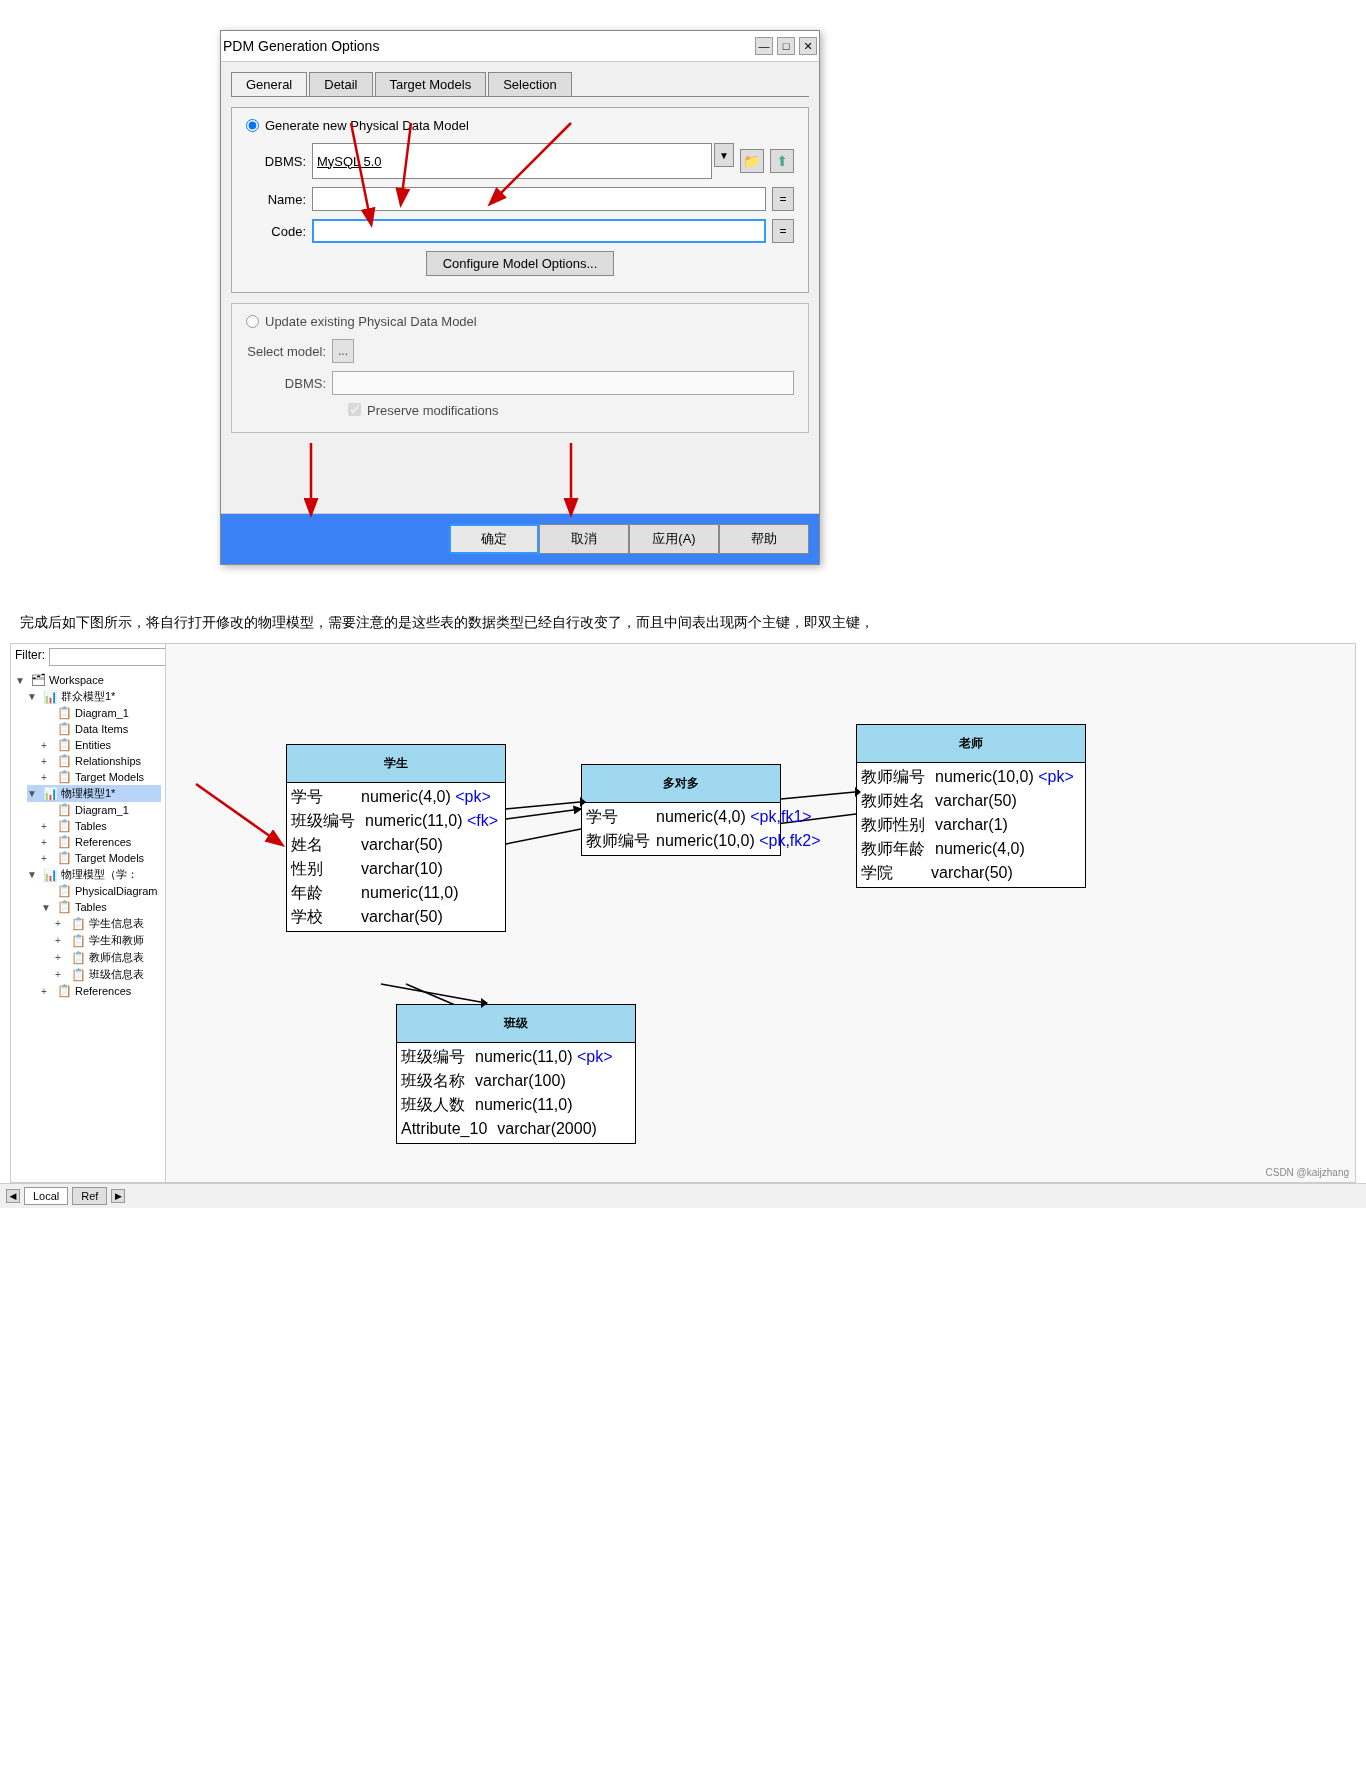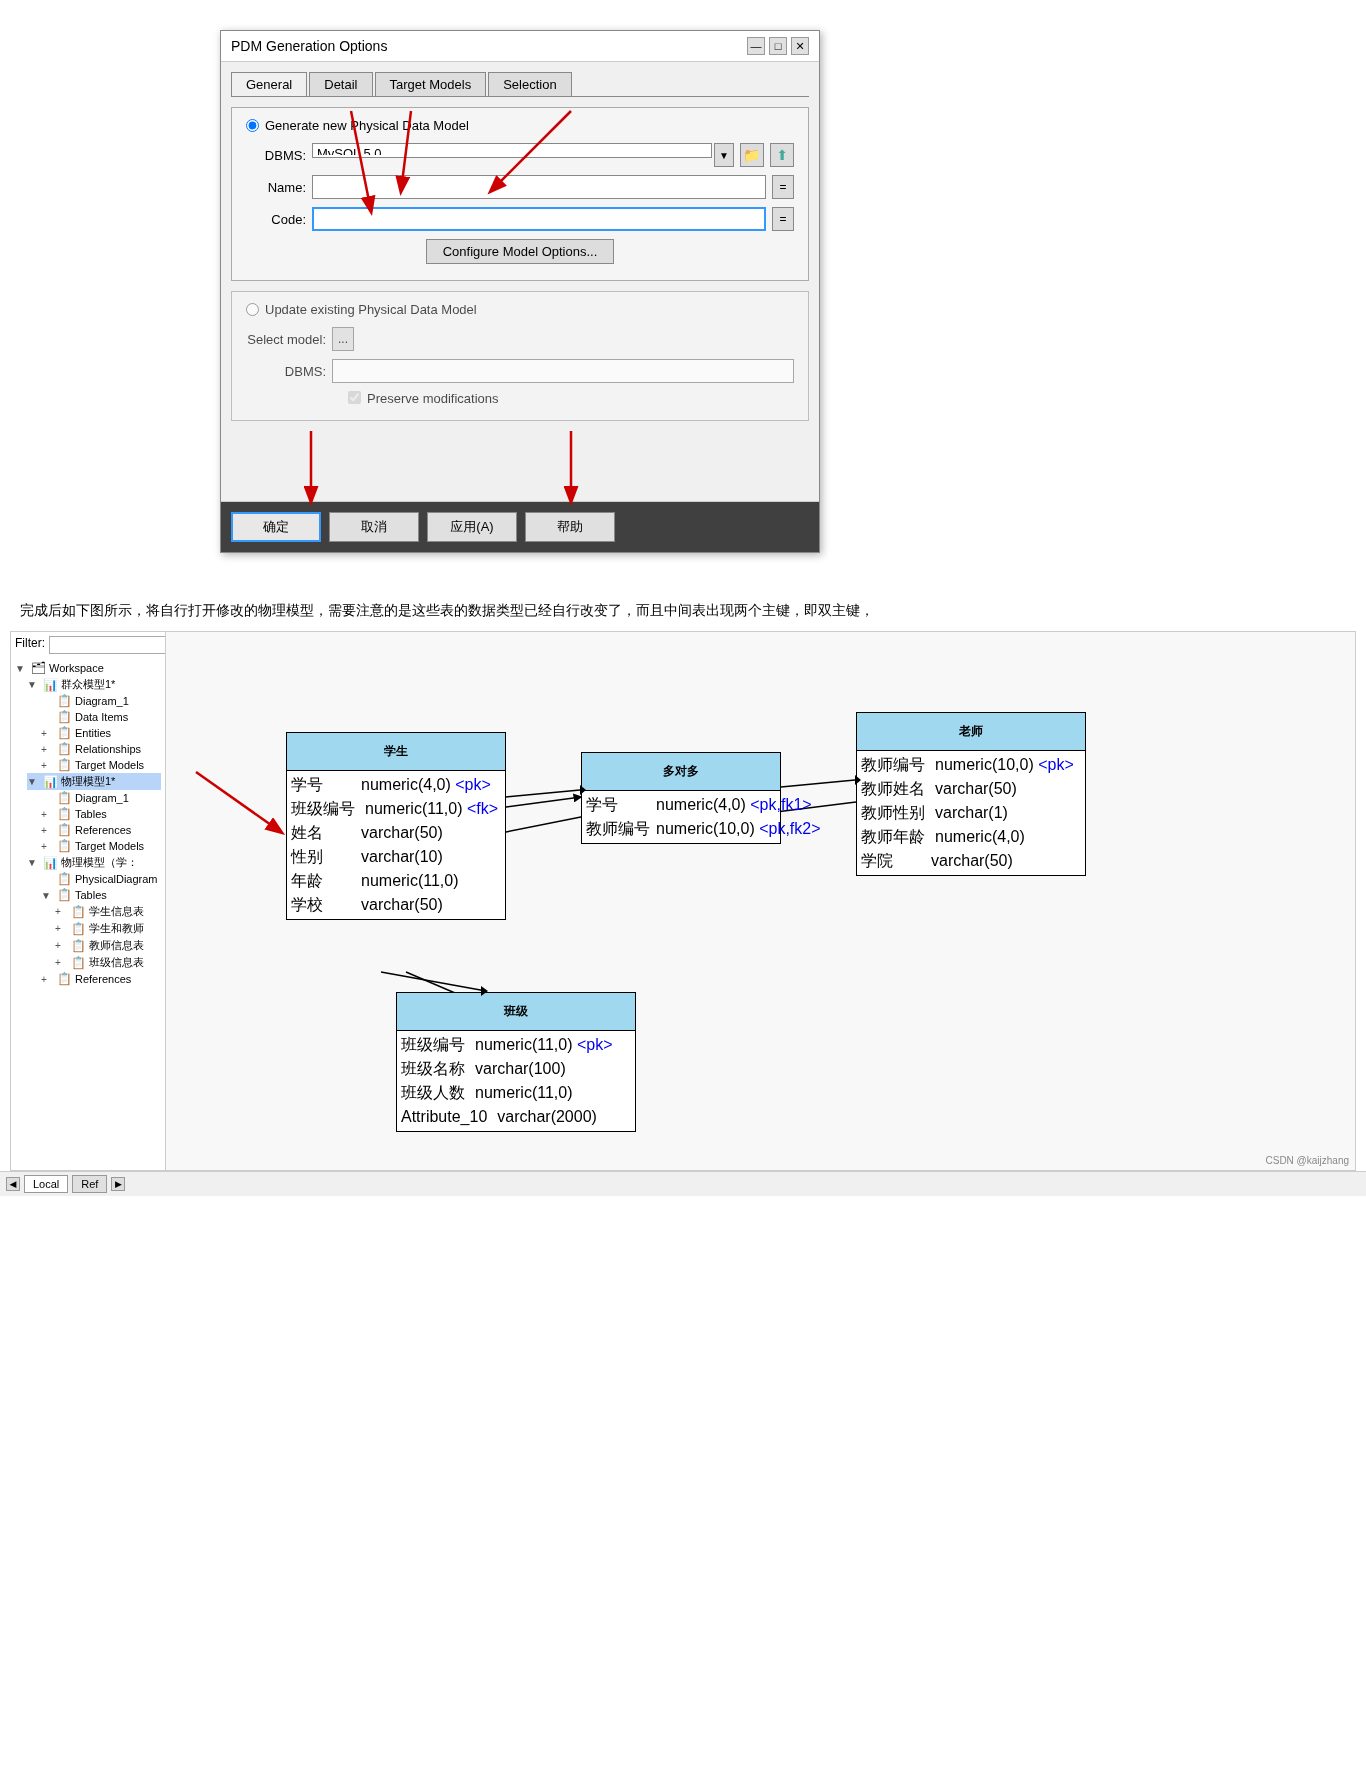--- a/index.html
+++ b/index.html
@@ -21,21 +21,21 @@
     .dialog {
       background: #f0f0f0;
       border: 1px solid #888;
       box-shadow: 2px 2px 8px rgba(0,0,0,0.3);
       width: 600px;
     }
 
     .dialog-titlebar {
       background: #fff;
       border-bottom: 1px solid #ccc;
-      padding: 6px 10px;
+      padding: 6px 2px;
       display: flex;
       align-items: center;
       justify-content: space-between;
     }
 
     .dialog-title {
       font-size: 14px;
       font-weight: normal;
       color: #000;
     }
@@ -126,21 +126,21 @@
     }
 
     .dropdown-wrapper {
       flex: 1;
       display: flex;
       gap: 2px;
     }
 
     .dropdown-select {
       flex: 1;
-      height: 15px;
+      height: 36px;
       border: 1px solid #888;
       background: #fff;
       font-size: 13px;
       padding: 2px 24px 2px 4px;
       appearance: none;
       text-decoration: underline;
     }
 
     .dropdown-arrow-btn {
       width: 20px;
@@ -232,24 +232,24 @@
       display: flex;
       align-items: flex-start;
       margin-left: 102px;
       gap: 6px;
       margin-top: 4px;
     }
 
     
     .dialog-buttons {
       display: flex;
-      justify-content: flex-start;
-      gap: 8px;
+      justify-content: flex-end;
+      gap: 0;
       padding: 10px;
-      background: #404040;
+      background: #3b82f6;
       border-top: 1px solid #ccc;
     }
 
     .dialog-btn {
       width: 90px;
       height: 30px;
       background: #e0e0e0;
       border: 1px solid #888;
       cursor: pointer;
       font-size: 13px;

